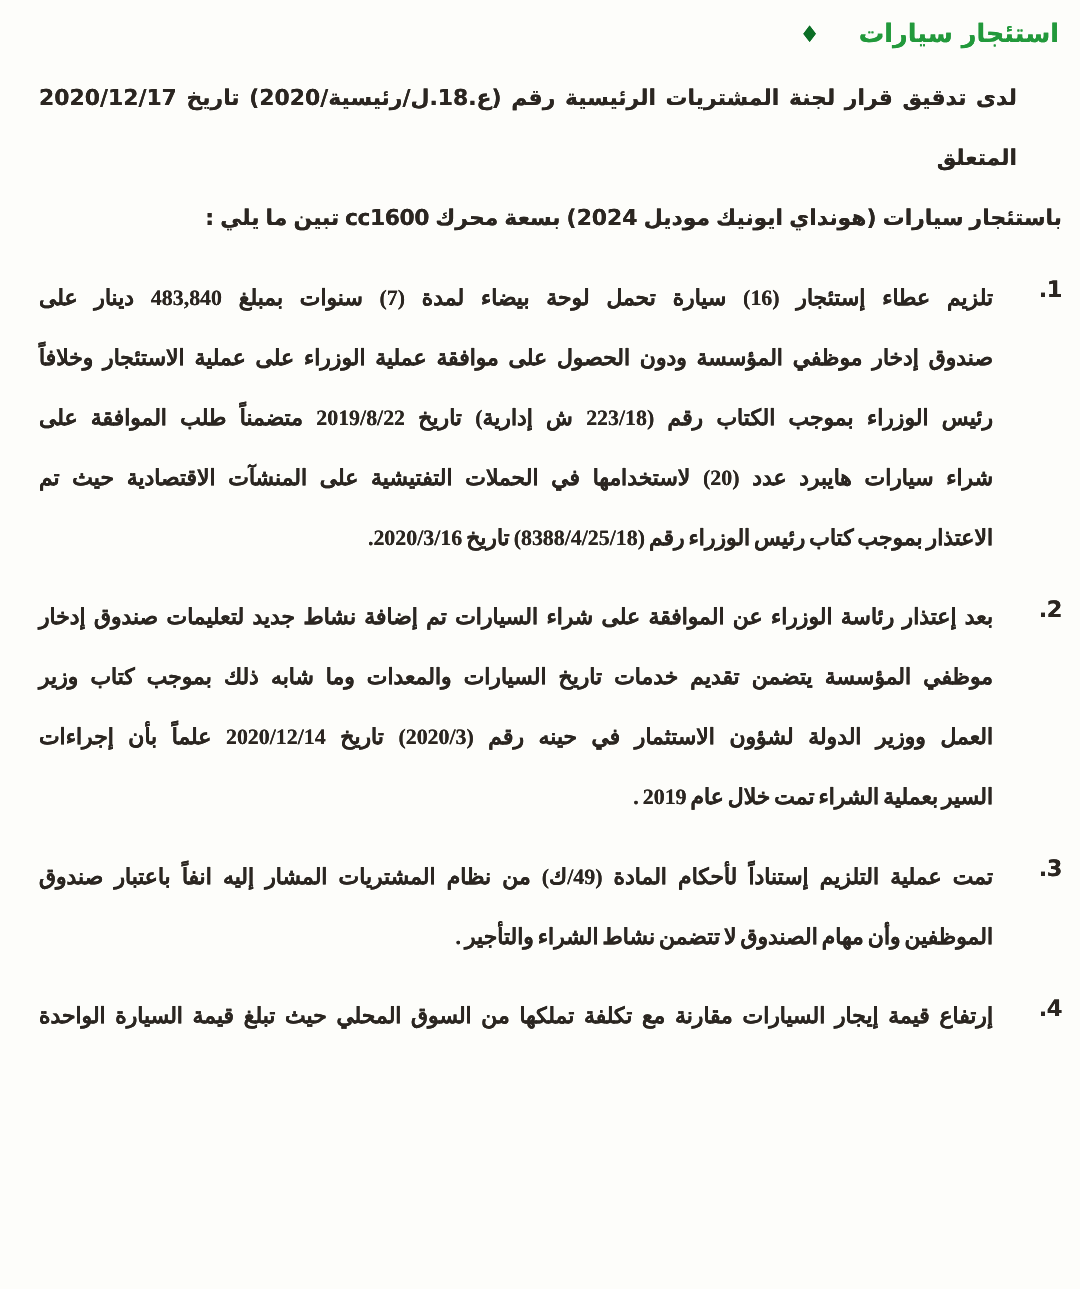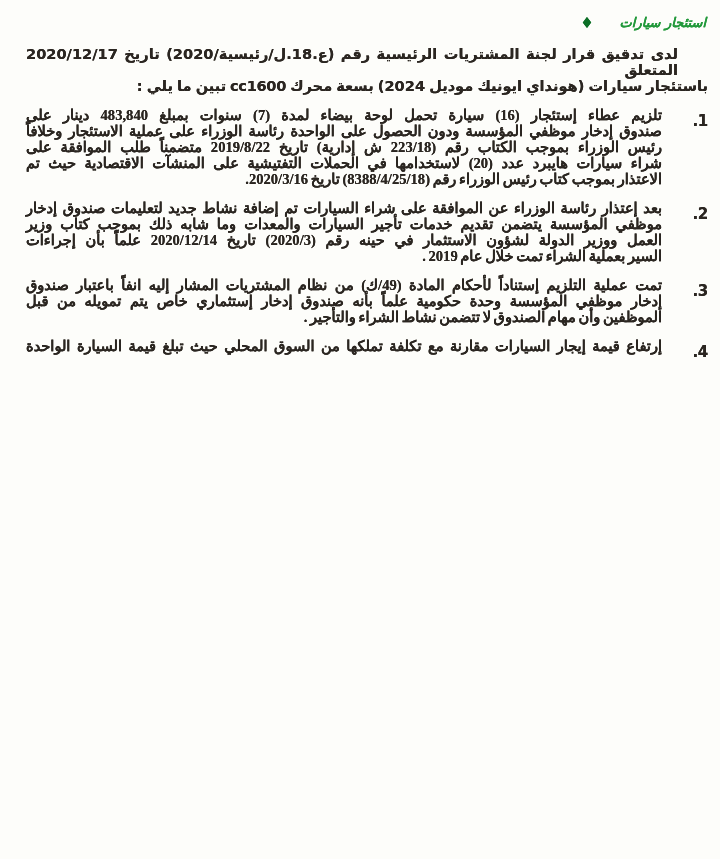--- a/index.html
+++ b/index.html
@@ -19,41 +19,40 @@
     filter: blur(0.3px);
   }
   
   .heading {
     display: flex;
     align-items: center;
     line-height: 26px;
     margin-right: 2px;
   }
   .heading .title {
-    font-size: 13px;
+    font-size: 17px;
     font-weight: 700;
     color: var(--accent, #22993b);
     letter-spacing: 0.2px;
-    font-style: italic;
   }
   .heading .diamond {
     color: var(--diamond, #0c6f26);
     font-size: 15px;
     margin-right: 26px;
     line-height: 1;
   }
   
   .doc-text {
     font-size: 14.6px;
     font-weight: 700;
     letter-spacing: -0.3px;
     word-spacing: -1px;
   }
   .ln {
-    line-height: 16px;
+    line-height: 40px;
     text-align: justify;
     text-align-last: justify;
     white-space: normal;
   }
   .ln.last { text-align-last: right; }
   .intro { margin-top: 10px; }
   .intro .ln.first { padding-right: 30px; }
   .item { display: flex; margin-top: 13px; }
   .num {
     flex: none;
@@ -80,42 +79,41 @@
 
     <div class="intro doc-text">
       <div class="ln first">لدى تدقيق قرار لجنة المشتريات الرئيسية رقم (ع.18.ل/رئيسية/2020) تاريخ 2020/12/17 المتعلق</div>
       <div class="ln last">باستئجار سيارات (هونداي ايونيك موديل 2024) بسعة محرك cc1600 تبين ما يلي :</div>
     </div>
 
     <div class="item doc-text">
       <div class="num">1.</div>
       <div class="body">
         <div class="ln">تلزيم عطاء إستئجار (16) سيارة تحمل لوحة بيضاء لمدة (7) سنوات  بمبلغ  483,840 دينار على</div>
-        <div class="ln">صندوق إدخار موظفي المؤسسة ودون الحصول على الواحدة رئاسة الوزراء على عملية الاستئجار وخلافاً</div>
+        <div class="ln">صندوق إدخار موظفي المؤسسة ودون الحصول على موافقة عملية الوزراء على عملية الاستئجار وخلافاً</div>
         <div class="ln">رئيس الوزراء بموجب الكتاب رقم (223/18 ش إدارية) تاريخ 2019/8/22 متضمناً طلب الموافقة على</div>
         <div class="ln">شراء سيارات هايبرد عدد (20) لاستخدامها في الحملات التفتيشية على المنشآت الاقتصادية حيث تم</div>
         <div class="ln last">الاعتذار بموجب كتاب رئيس الوزراء رقم (8388/4/25/18) تاريخ 2020/3/16.</div>
       </div>
     </div>
 
     <div class="item doc-text">
       <div class="num">2.</div>
       <div class="body">
         <div class="ln">بعد إعتذار رئاسة الوزراء عن الموافقة على شراء السيارات تم إضافة نشاط جديد لتعليمات صندوق إدخار</div>
-        <div class="ln">موظفي المؤسسة يتضمن تقديم خدمات تأجير السيارات والمعدات وما شابه ذلك بموجب كتاب وزير</div>
+        <div class="ln">موظفي المؤسسة يتضمن تقديم خدمات تاريخ السيارات والمعدات وما شابه ذلك بموجب كتاب وزير</div>
         <div class="ln">العمل ووزير الدولة لشؤون الاستثمار في حينه رقم (2020/3) تاريخ 2020/12/14 علماً بأن إجراءات</div>
         <div class="ln last">السير بعملية الشراء تمت خلال عام 2019 .</div>
       </div>
     </div>
 
     <div class="item doc-text">
       <div class="num">3.</div>
       <div class="body">
         <div class="ln">تمت عملية التلزيم إستناداً لأحكام المادة (49/ك) من نظام المشتريات المشار إليه انفاً باعتبار صندوق</div>
-        <div class="ln">إدخار موظفي المؤسسة وحدة حكومية علماً بأنه صندوق إدخار إستثماري خاص يتم تمويله من قبل</div>
         <div class="ln last">الموظفين وأن مهام الصندوق لا تتضمن نشاط الشراء والتأجير .</div>
       </div>
     </div>
 
     <div class="item doc-text">
       <div class="num">4.</div>
       <div class="body">
         <div class="ln">إرتفاع قيمة إيجار السيارات مقارنة مع تكلفة تملكها من السوق المحلي حيث تبلغ قيمة السيارة الواحدة</div>
 
       </div>

